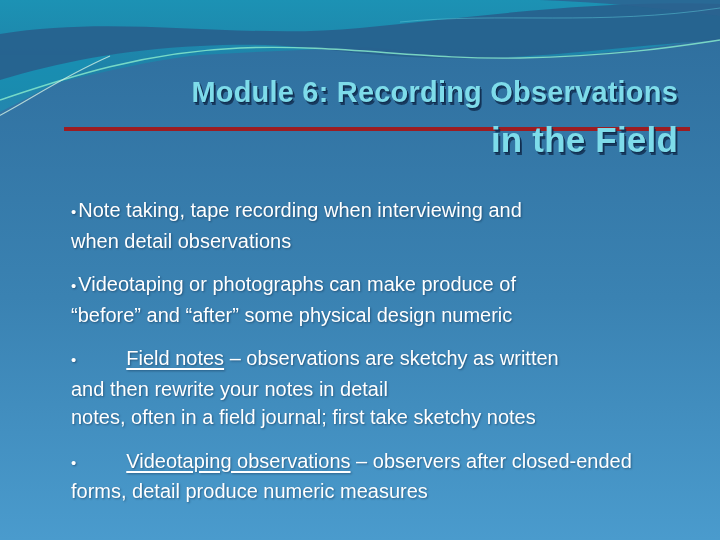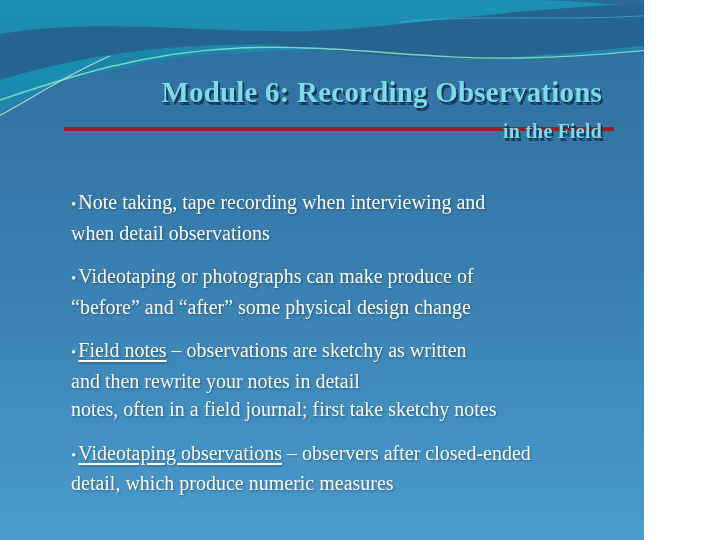--- a/index.html
+++ b/index.html
@@ -1,52 +1,52 @@
 <!DOCTYPE html>
 <html><head>
 <meta charset="utf-8">
 <style>
   html,body { margin:0; padding:0; }
   .slide {
     position:relative;
-    width:644px; height:540px;
+    width:720px; height:540px;
     overflow:hidden;
     background:#0f766e;
-    font-family:Liberation Serif, serif;
+    font-family:Liberation Sans, sans-serif;
   }
   .bg { position:absolute; inset:0; width:720px; height:540px; display:block; }
 
   
   .title-line1 {
     position:absolute; top:76px; right:42px; z-index:3;
     font-size:29px; font-weight:bold; letter-spacing:0.2px;
     color:#7EDCEA; white-space:nowrap;
     text-shadow:2px 3px 0 rgba(16,44,78,0.8), 1px 1px 0 rgba(16,44,78,0.9);
   }
   .title-line2 {
     position:absolute; top:120px; right:42px; z-index:3;
-    font-size:20px; font-weight:bold; letter-spacing:0.2px;
+    font-size:35px; font-weight:bold; letter-spacing:0.2px;
     color:#7EDCEA; white-space:nowrap;
     text-shadow:2px 3px 0 rgba(16,44,78,0.8), 1px 1px 0 rgba(16,44,78,0.9);
   }
   .divider {
     position:absolute; top:127px; left:64px; right:30px; height:4px;
     background:#9C1C22; z-index:2;
   }
 
   
   .content {
-    position:absolute; left:71px; top:188px; right:40px; z-index:3;
+    position:absolute; left:71px; top:196px; right:40px; z-index:3;
     color:#FFFFFF; font-size:20px;
     text-shadow:1px 1px 2px rgba(8,30,60,0.45);
   }
   .para { margin:0 0 15px 0; }
   .line { line-height:28.5px; white-space:nowrap; }
   .bullet-marker { font-size:15px; margin-right:2px; }
-  .uterm { text-decoration:underline; text-underline-offset:3px; text-decoration-thickness:1.5px; }
+  .uterm { text-decoration:underline; text-underline-offset:3px; text-decoration-thickness:1.5px;margin-left:48px; }
 </style>
 </head>
 <body>
 
 <div class="slide">
 
   <svg class="bg" viewBox="0 0 720 540" preserveAspectRatio="none" aria-hidden="true">
     <defs>
       <linearGradient id="bodyGrad" x1="0" y1="0" x2="0" y2="1">
         <stop offset="0" stop-color="#2E6D9C"></stop>
@@ -82,28 +82,28 @@
 
   <div class="content">
 
     <div class="para">
       <div class="line"><span class="bullet-marker">•</span><span>Note taking, tape recording when interviewing and</span></div>
       <div class="line"><span>when detail observations</span></div>
     </div>
 
     <div class="para">
       <div class="line"><span class="bullet-marker">•</span><span>Videotaping or photographs can make produce of</span></div>
-      <div class="line"><span>“before” and “after” some physical design change</span></div>
+      <div class="line"><span>“before” and “after” some physical design numeric</span></div>
     </div>
 
     <div class="para">
       <div class="line"><span class="bullet-marker">•</span><span class="uterm">Field notes</span><span> – observations are sketchy as written</span></div>
       <div class="line"><span>and then rewrite your notes in detail</span></div>
       <div class="line"><span>notes, often in a field journal; first take sketchy notes</span></div>
     </div>
 
     <div class="para">
       <div class="line"><span class="bullet-marker">•</span><span class="uterm">Videotaping observations</span><span> – observers after closed-ended</span></div>
-      <div class="line"><span>detail, which produce numeric measures</span></div>
+      <div class="line"><span>forms, detail produce numeric measures</span></div>
     </div>
 
   </div>
 </div>
 
 </body></html>

